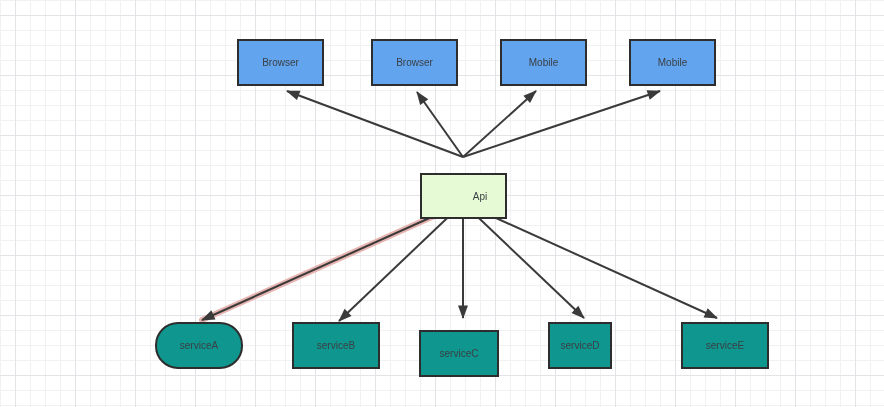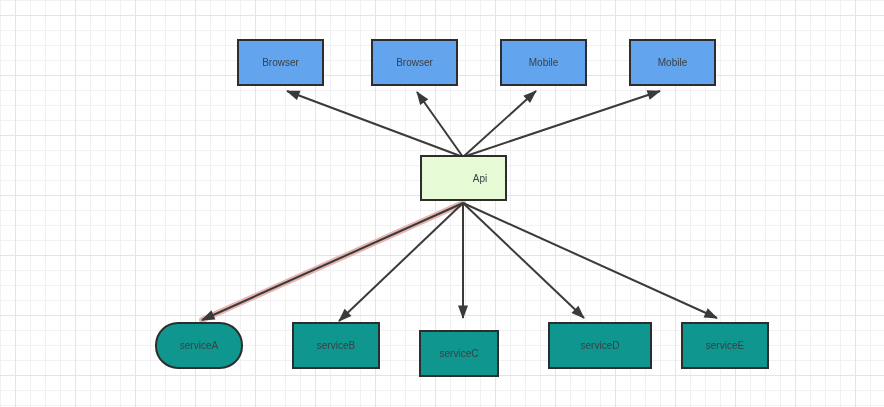--- a/index.html
+++ b/index.html
@@ -62,32 +62,32 @@
   </div>
   <div class="node" style="left: 371px; top: 39px; width: 87px; height: 47px; background: rgb(99, 164, 239);">
     <span class="node-label">Browser</span>
   </div>
   <div class="node" style="left: 500px; top: 39px; width: 87px; height: 47px; background: rgb(99, 164, 239);">
     <span class="node-label">Mobile</span>
   </div>
   <div class="node" style="left: 629px; top: 39px; width: 87px; height: 47px; background: rgb(99, 164, 239);">
     <span class="node-label">Mobile</span>
   </div>
-  <div class="node" style="left: 420px; top: 155px; width: 87px; height: 46px; background: rgb(230, 251, 213); padding-left: 33px;">
+  <div class="node" style="left: 420px; top: 173px; width: 87px; height: 46px; background: rgb(230, 251, 213); padding-left: 33px;">
     <span class="node-label">Api</span>
   </div>
   <div class="node" style="left: 155px; top: 322px; width: 88px; height: 47px; background: rgb(15, 150, 142); border-radius: 23px;">
     <span class="node-label">serviceA</span>
   </div>
   <div class="node" style="left: 292px; top: 322px; width: 88px; height: 47px; background: rgb(15, 150, 142);">
     <span class="node-label">serviceB</span>
   </div>
   <div class="node" style="left: 419px; top: 330px; width: 80px; height: 47px; background: rgb(15, 150, 142);">
     <span class="node-label">serviceC</span>
   </div>
-  <div class="node" style="left: 548px; top: 322px; width: 104px; height: 47px; background: rgb(15, 150, 142);">
+  <div class="node" style="left: 548px; top: 322px; width: 64px; height: 47px; background: rgb(15, 150, 142);">
     <span class="node-label">serviceD</span>
   </div>
   <div class="node" style="left: 681px; top: 322px; width: 88px; height: 47px; background: rgb(15, 150, 142);">
     <span class="node-label">serviceE</span>
   </div>
 
 </div>
 
 </body></html>

